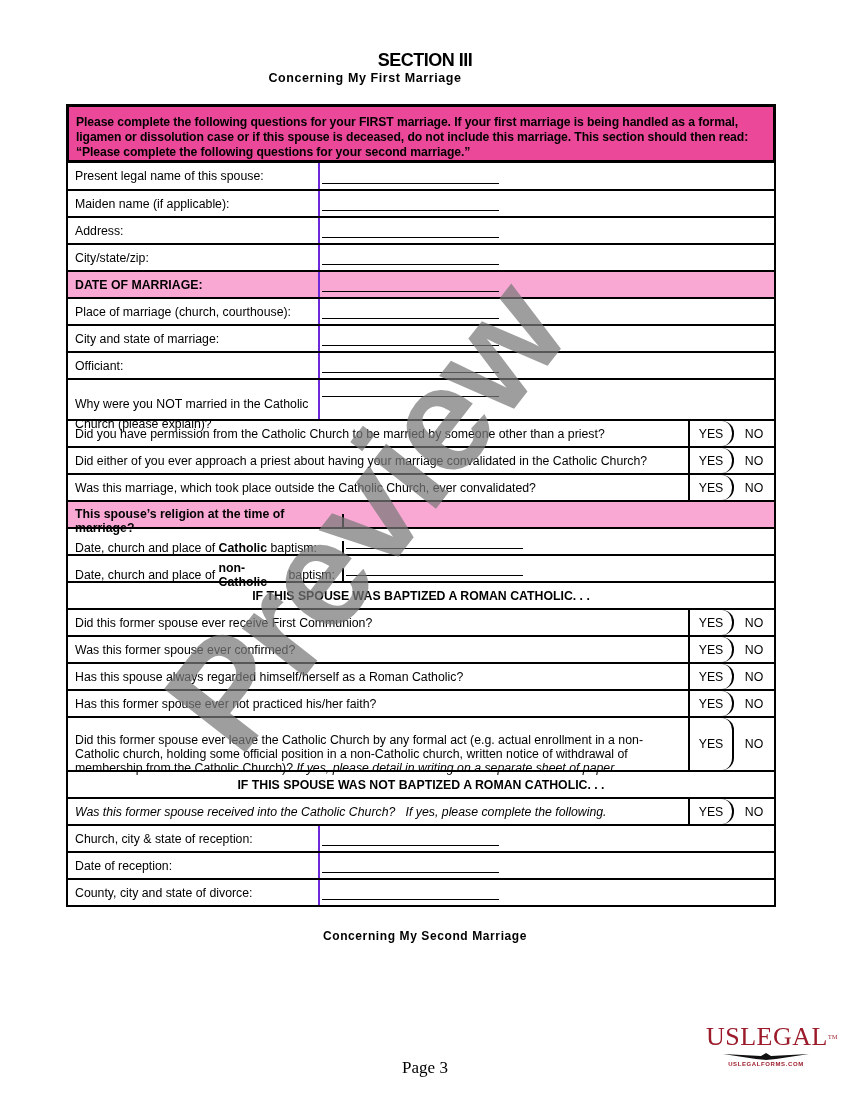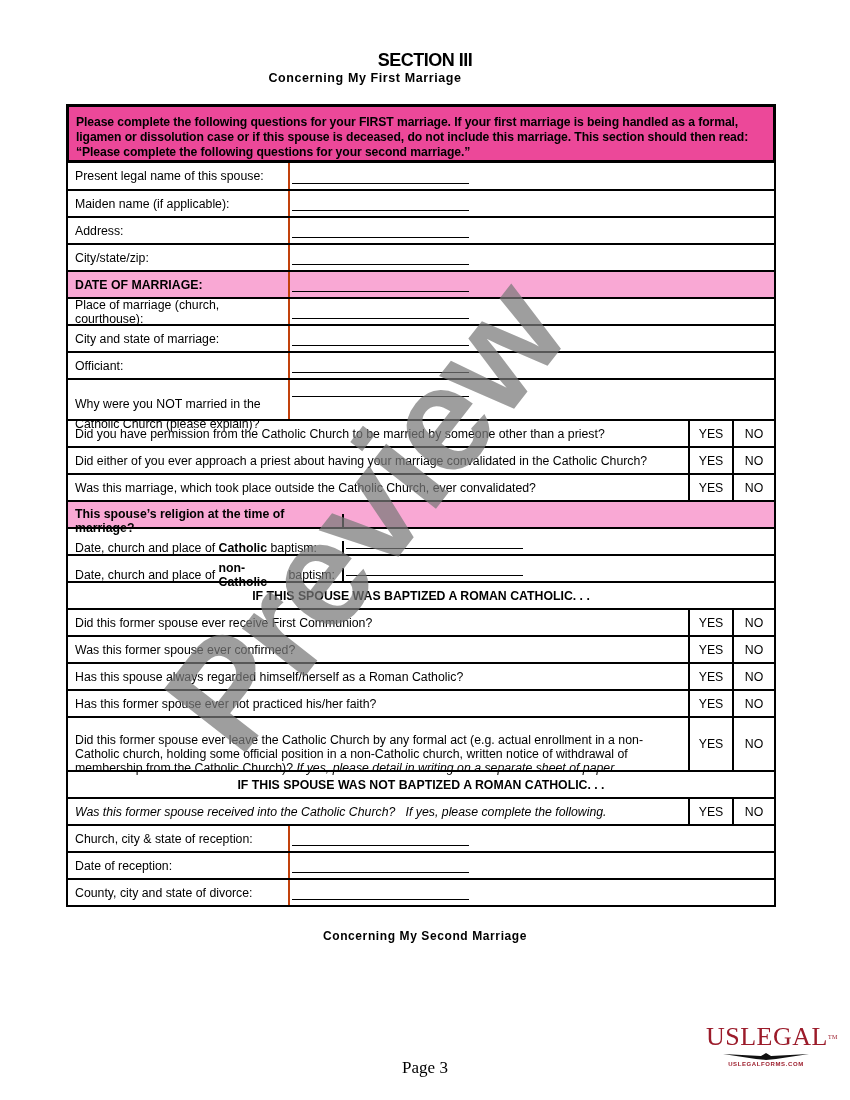--- a/index.html
+++ b/index.html
@@ -10,26 +10,26 @@
   .subtitle { position: absolute; left: 0; top: 71px; width: 730px; text-align: center;
               font-size: 12.5px; font-weight: bold; letter-spacing: 0.6px; }
   .form { position: absolute; left: 66px; top: 104px; width: 710px; }
   .intro { border: 3px solid #000; padding: 8px 8px 2px 7px; font-size: 12.2px; font-weight: bold;
            line-height: 15px; letter-spacing: -0.1px; position: relative; z-index: 2; background: #ec4899;
            height: 43px; overflow: hidden; box-sizing: content-box; }
   .tbl { border-left: 2px solid #000; border-right: 2px solid #000; border-bottom: 2px solid #000; }
   .row { display: flex; border-top: 2px solid #000; font-size: 12.3px; position: relative; }
   .row:first-child { border-top: none; }
   .cell { box-sizing: border-box; padding: 0 7px; display: flex; align-items: center; }
-  .lbl { width: 222px; border-right: 2px solid #c2410c; }
+  .lbl { width: 252px; border-right: 2px solid #6d28d9; }
   .lbl-wide { width: 276px; border-right: 2px solid #000; margin-top: 12px; }
   .fill { flex: 1; position: relative; }
   .fill .line { position: absolute; left: 2px; width: 177px; bottom: 5px; height: 1px; background: #000; }
   .q { flex: 1; border-right: 2px solid #000; }
-  .yn { width: 44px; justify-content: center; border-right: 2px solid #000; padding: 0; }
+  .yn { width: 44px; justify-content: center; border-right: 2px solid #000; padding: 0; border-radius: 12px; }
   .yn:last-child { border-right: none; width: 40px; }
   .shaded { background: #f9a8d4; justify-content: center; }
   .bold { font-weight: bold; }
   .center { justify-content: center; width: 100%; font-weight: bold; }
   .h27 { height: 25px; }
   .h28 { height: 26px; }
   .h38 { height: 39px; }
   .h52 { height: 52px; }
   .footer-sub { position: absolute; left: 0; top: 929px; width: 850px; text-align: center;
                 font-size: 12px; font-weight: bold; letter-spacing: 0.6px; }

